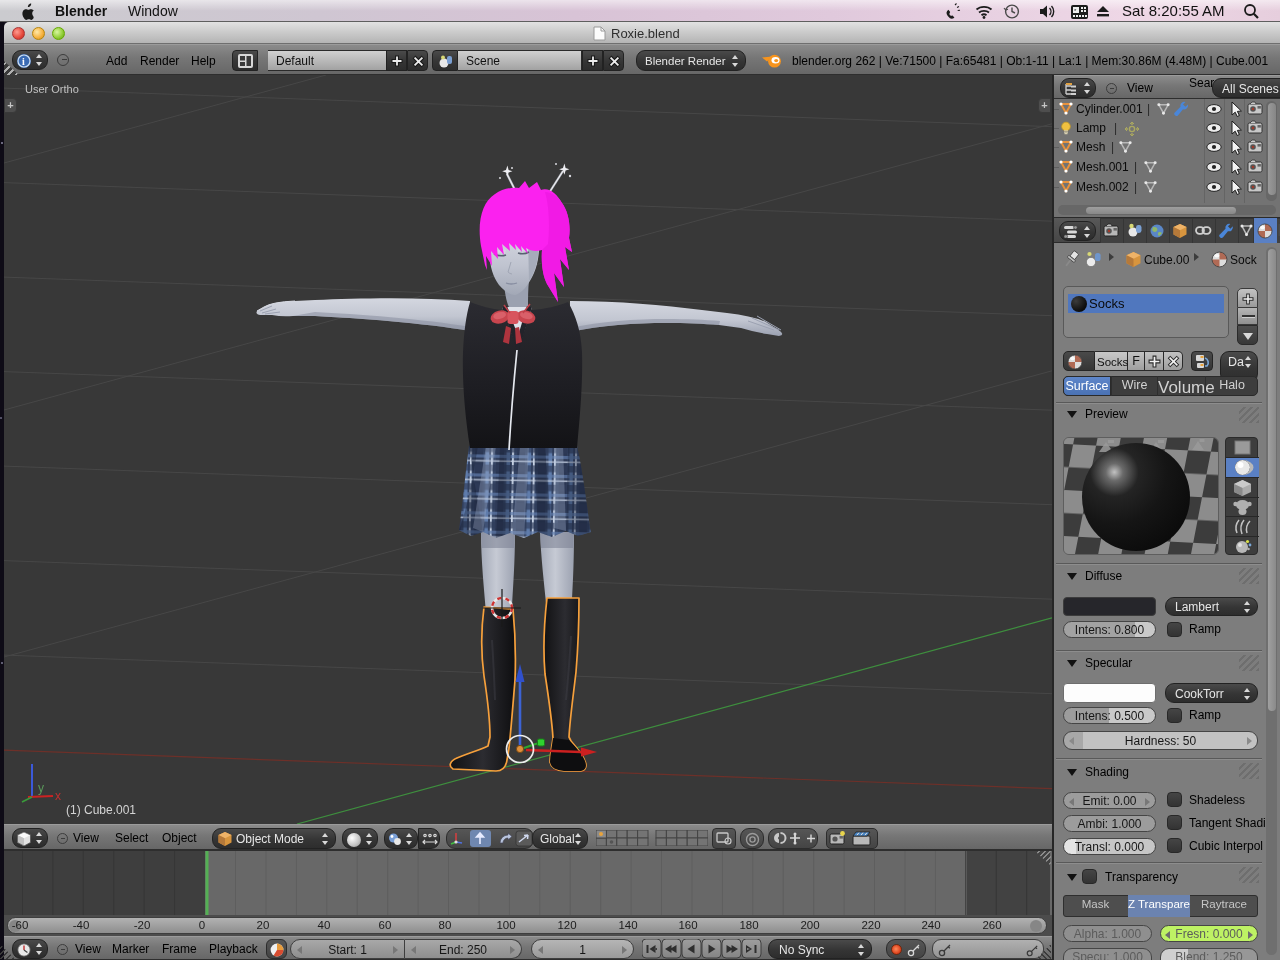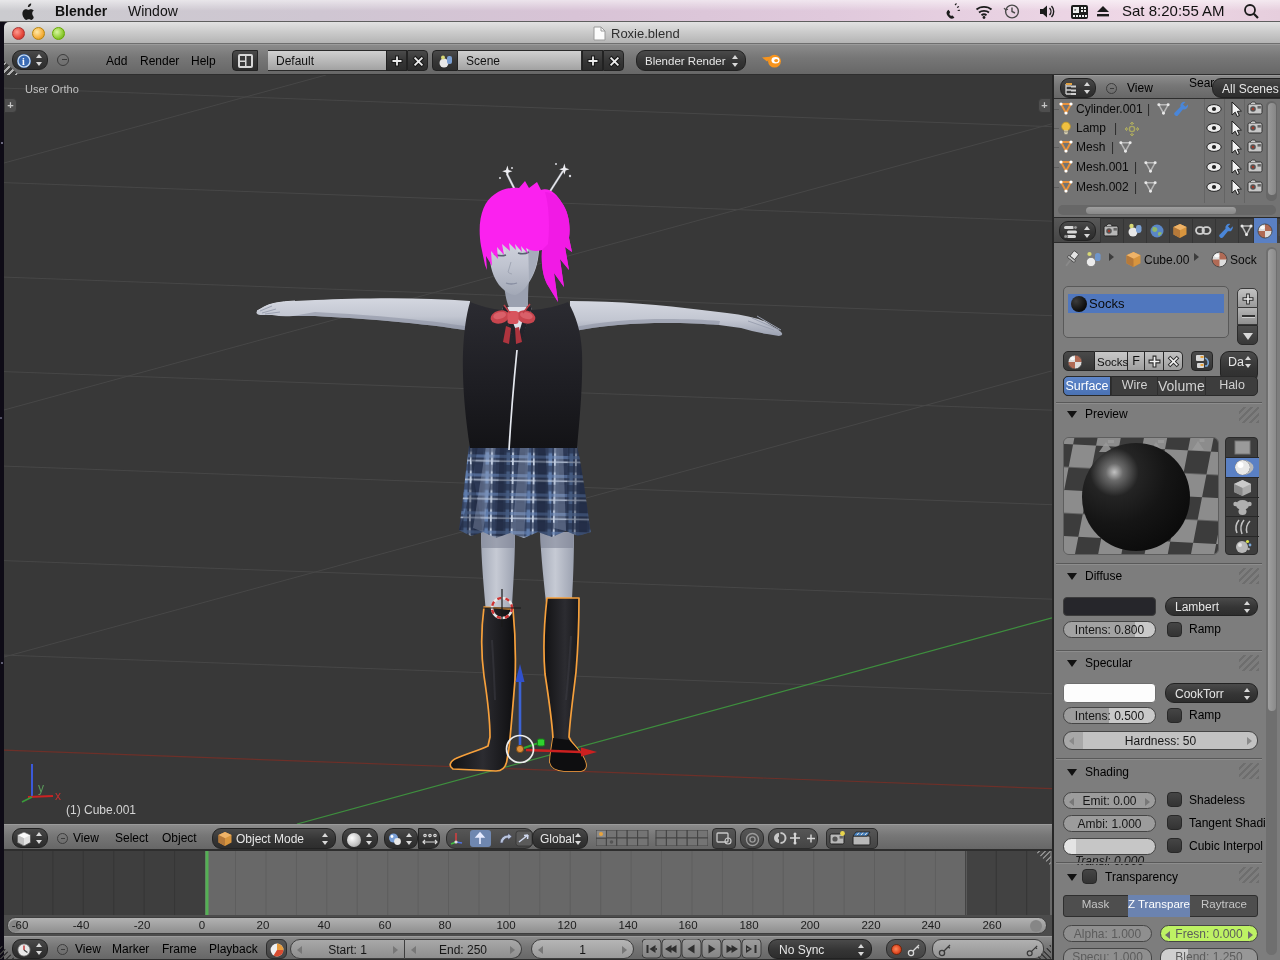--- a/index.html
+++ b/index.html
@@ -165,20 +165,21 @@
   <span style="position:absolute;left:8px;top:3.5px;font-size:11.5px;">Blender Render</span>
   <span class="updn" style="position:absolute;right:5px;top:4px;"></span>
  </div>
 
  <svg class="abs" style="left:758px;top:9px;" width="20" height="14" viewBox="0 0 20 14">
    <path d="M0,3.5 L10,2.5 L5,7.5 Z" fill="#f7941d"></path>
    <circle cx="12.5" cy="7.2" r="6.4" fill="#f7941d"></circle>
    <ellipse cx="13.5" cy="6.2" rx="4" ry="3.2" fill="#fff"></ellipse>
    <ellipse cx="14.2" cy="6.6" rx="2" ry="1.7" fill="#f7941d"></ellipse>
  </svg>
+ <div class="abs mtxt" style="left:788px;top:9px;">blender.org 262 | Ve:71500 | Fa:65481 | Ob:1-11 | La:1 | Mem:30.86M (4.48M) | Cube.001</div>
 </div>
 
 <div class="abs" style="left:4px;top:61px;width:15px;height:14px;background:repeating-linear-gradient(135deg,#3a3a3a 0 2px,#b0b0b0 2px 3.5px,#3a3a3a 3.5px 5px);clip-path:polygon(0 0,100% 100%,0 100%);"></div>
 
 <div class="abs" style="left:4px;top:75px;width:1048px;height:749px;background:#383838;overflow:hidden;">
 <svg width="1048" height="749" viewBox="4 75 1048 749" style="position:absolute;left:0;top:0;">
 
  <g stroke="#474747" stroke-width="1">
   <path d="M4,88.1 L1052,126.7"></path>
   <path d="M4,182.6 L1052,221.2"></path>
@@ -946,21 +947,21 @@
         </svg>
   </div>
   <div class="abs drop" style="left:166px;top:108px;width:38px;height:32px;">
    <span style="position:absolute;left:7px;top:3px;font-size:12.5px;">Da</span>
    <span class="updn" style="position:absolute;right:4px;top:4px;"></span>
   </div>
 
   <div class="abs" style="left:9px;top:133px;width:195px;height:20px;background:#3d3d3d;border:1px solid #2a2a2a;border-radius:5px;"></div>
   <div class="abs" style="left:9px;top:133px;width:48px;height:20px;background:linear-gradient(#5e86ca,#4a72b4);border:1px solid #2a2a2a;border-radius:5px 0 0 5px;color:#fff;font-size:12.5px;text-align:center;"><span style="position:relative;top:2px;">Surface</span></div>
   <div class="abs" style="left:57px;top:133px;width:47px;height:20px;border-right:1px solid #2e2e2e;border-left:1px solid #2e2e2e;color:#d2d2d2;font-size:12.5px;text-align:center;"><span style="position:relative;top:2px;">Wire</span></div>
-  <div class="abs" style="left:104px;top:133px;width:48px;height:20px;border-right:1px solid #2e2e2e;color:#d2d2d2;font-size:14px;text-align:left;"><span style="position:relative;top:2px;">Volume</span></div>
+  <div class="abs" style="left:104px;top:133px;width:48px;height:20px;border-right:1px solid #2e2e2e;color:#d2d2d2;font-size:17px;text-align:center;"><span style="position:relative;top:2px;">Volume</span></div>
   <div class="abs" style="left:152px;top:133px;width:52px;height:20px;color:#d2d2d2;font-size:12.5px;text-align:center;"><span style="position:relative;top:2px;">Halo</span></div>
 
   <div class="abs" style="left:2px;top:159px;width:206px;height:1px;background:#595959;"></div>
   <div class="abs" style="left:2px;top:160px;width:206px;height:1px;background:#8d8d8d;"></div>
   <div class="abs" style="left:185px;top:164px;width:20px;height:16px;background:repeating-linear-gradient(135deg,transparent 0 3px,#6e6e6e 3px 5px);"></div>
   <div class="abs" style="left:13px;top:168px;width:0;height:0;border-left:5px solid transparent;border-right:5px solid transparent;border-top:7px solid #111;"></div>
   <div class="abs sechdr" style="left:31px;top:164px;">Preview</div>
   <div class="abs" style="left:9px;top:194px;width:156px;height:118px;border-radius:6px;overflow:hidden;border:1px solid #5e5e5e;" id="prevbox">
    <svg width="156" height="118" viewBox="0 0 156 118">
     <defs>
@@ -1064,21 +1065,21 @@
   <div class="abs sechdr" style="left:31px;top:522px;">Shading</div>
   <div class="abs pill" style="left:9px;top:549px;width:93px;height:17px;background:#9c9c9c;"><span style="position:relative;top:1px;margin-top:46px;">Emit: 0.00</span>
    <span style="position:absolute;left:5px;top:4.5px;width:0;height:0;border-top:4px solid transparent;border-bottom:4px solid transparent;border-right:5px solid #777;"></span>
    <span style="position:absolute;right:5px;top:4.5px;width:0;height:0;border-top:4px solid transparent;border-bottom:4px solid transparent;border-left:5px solid #777;"></span>
   </div>
   <div class="abs chk" style="left:113px;top:549px;"></div>
   <div class="abs sechdr" style="left:135px;top:550px;">Shadeless</div>
   <div class="abs pill" style="left:9px;top:572px;width:93px;height:17px;background:#9c9c9c;"><span style="position:relative;top:1px;">Ambi: 1.000</span></div>
   <div class="abs chk" style="left:113px;top:572px;"></div>
   <div class="abs sechdr" style="left:135px;top:573px;">Tangent Shadi</div>
-  <div class="abs pill" style="left:9px;top:595px;width:93px;height:17px;background:linear-gradient(90deg,#e4e4e4 0 13%,#c6c6c6 13%);"><span style="position:relative;top:15px;font-style:italic;">Transl: 0.000</span></div>
+  <div class="abs pill" style="left:9px;top:595px;width:93px;height:17px;background:linear-gradient(90deg,#e4e4e4 0 13%,#c6c6c6 13%);"><span style="position:relative;top:1px;">Transl: 0.000</span></div>
   <div class="abs chk" style="left:113px;top:595px;"></div>
   <div class="abs sechdr" style="left:135px;top:596px;">Cubic Interpol</div>
 
   <div class="abs" style="left:2px;top:619px;width:206px;height:1px;background:#595959;"></div>
   <div class="abs" style="left:2px;top:620px;width:206px;height:1px;background:#8d8d8d;"></div>
   <div class="abs" style="left:185px;top:624px;width:20px;height:16px;background:repeating-linear-gradient(135deg,transparent 0 3px,#6e6e6e 3px 5px);"></div>
   <div class="abs" style="left:13px;top:631px;width:0;height:0;border-left:5px solid transparent;border-right:5px solid transparent;border-top:7px solid #111;"></div>
   <div class="abs chk" style="left:28px;top:626px;"></div>
   <div class="abs sechdr" style="left:51px;top:627px;">Transparency</div>
   <div class="abs" style="left:9px;top:652px;width:195px;height:22px;background:#4e4e4e;border:1px solid #2e2e2e;border-radius:3px;"></div>

